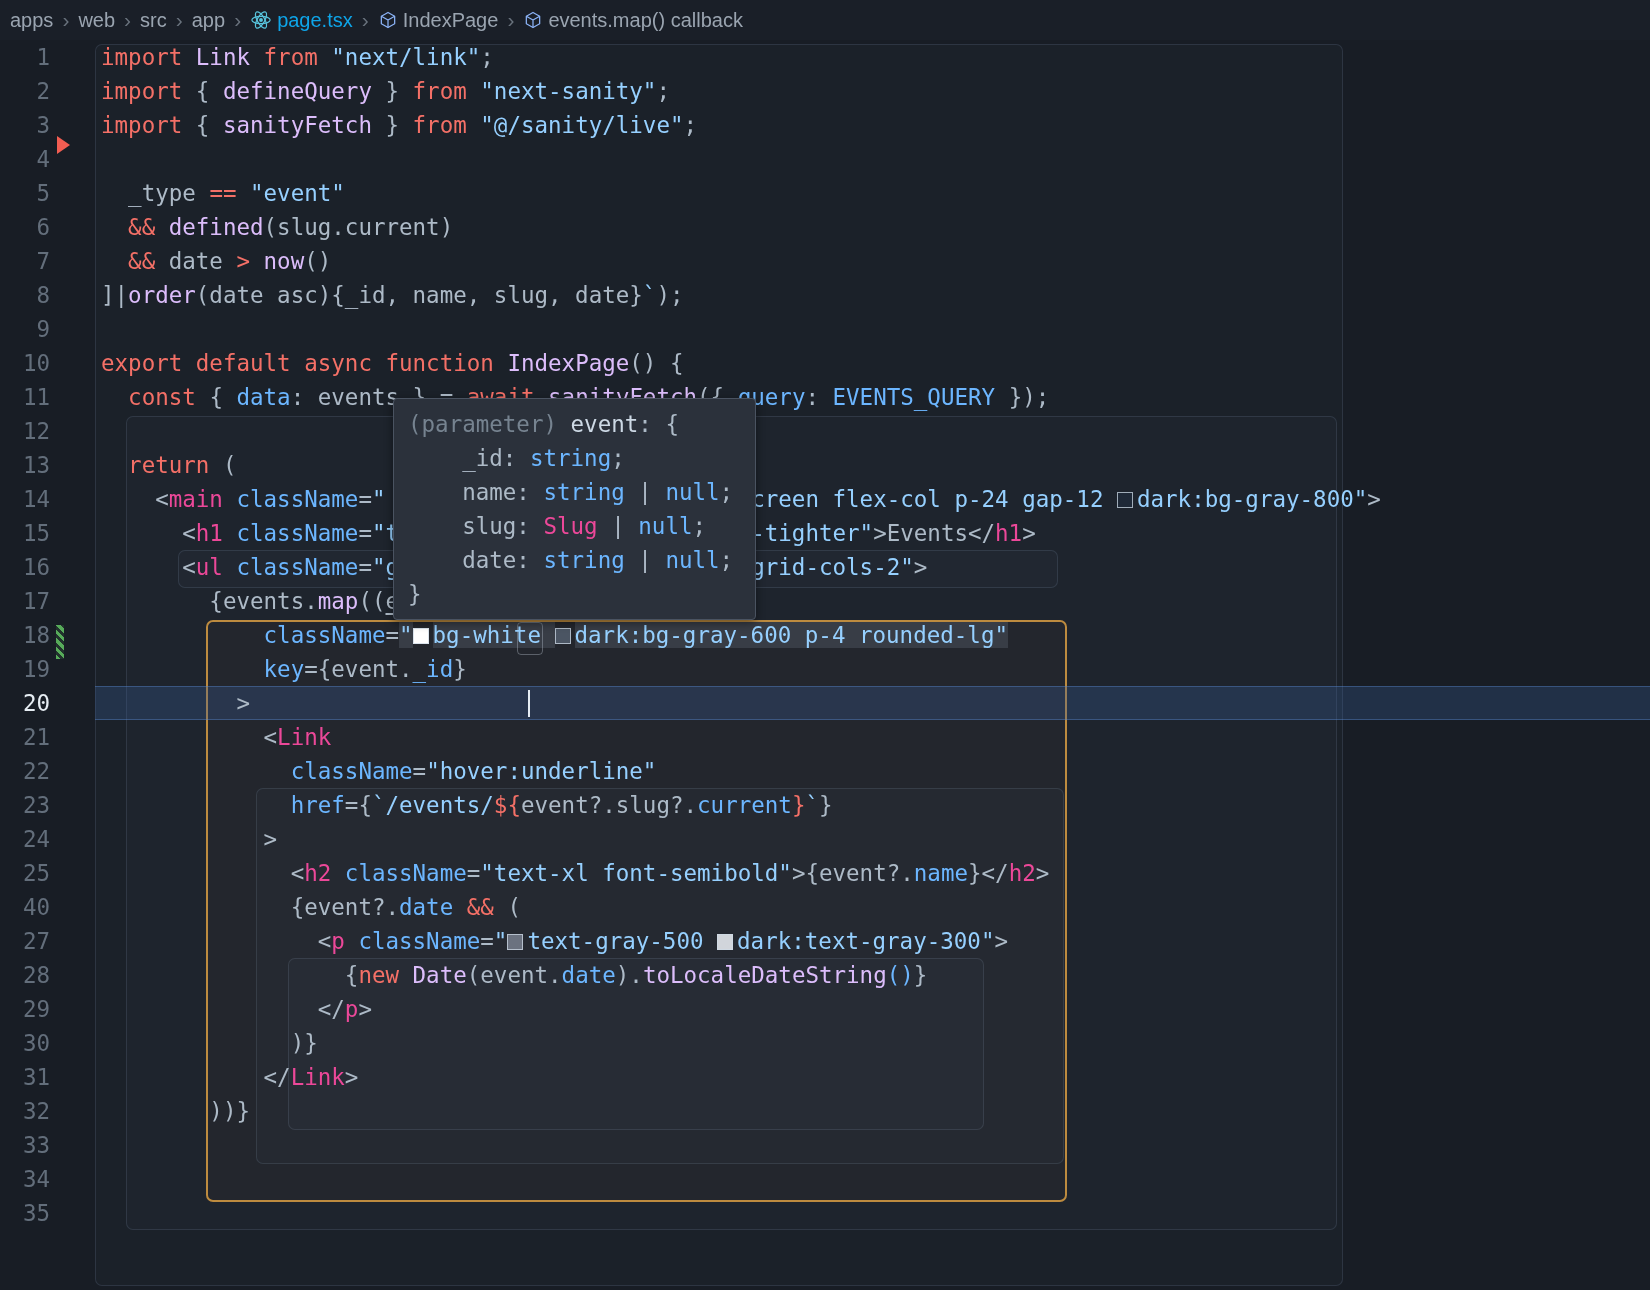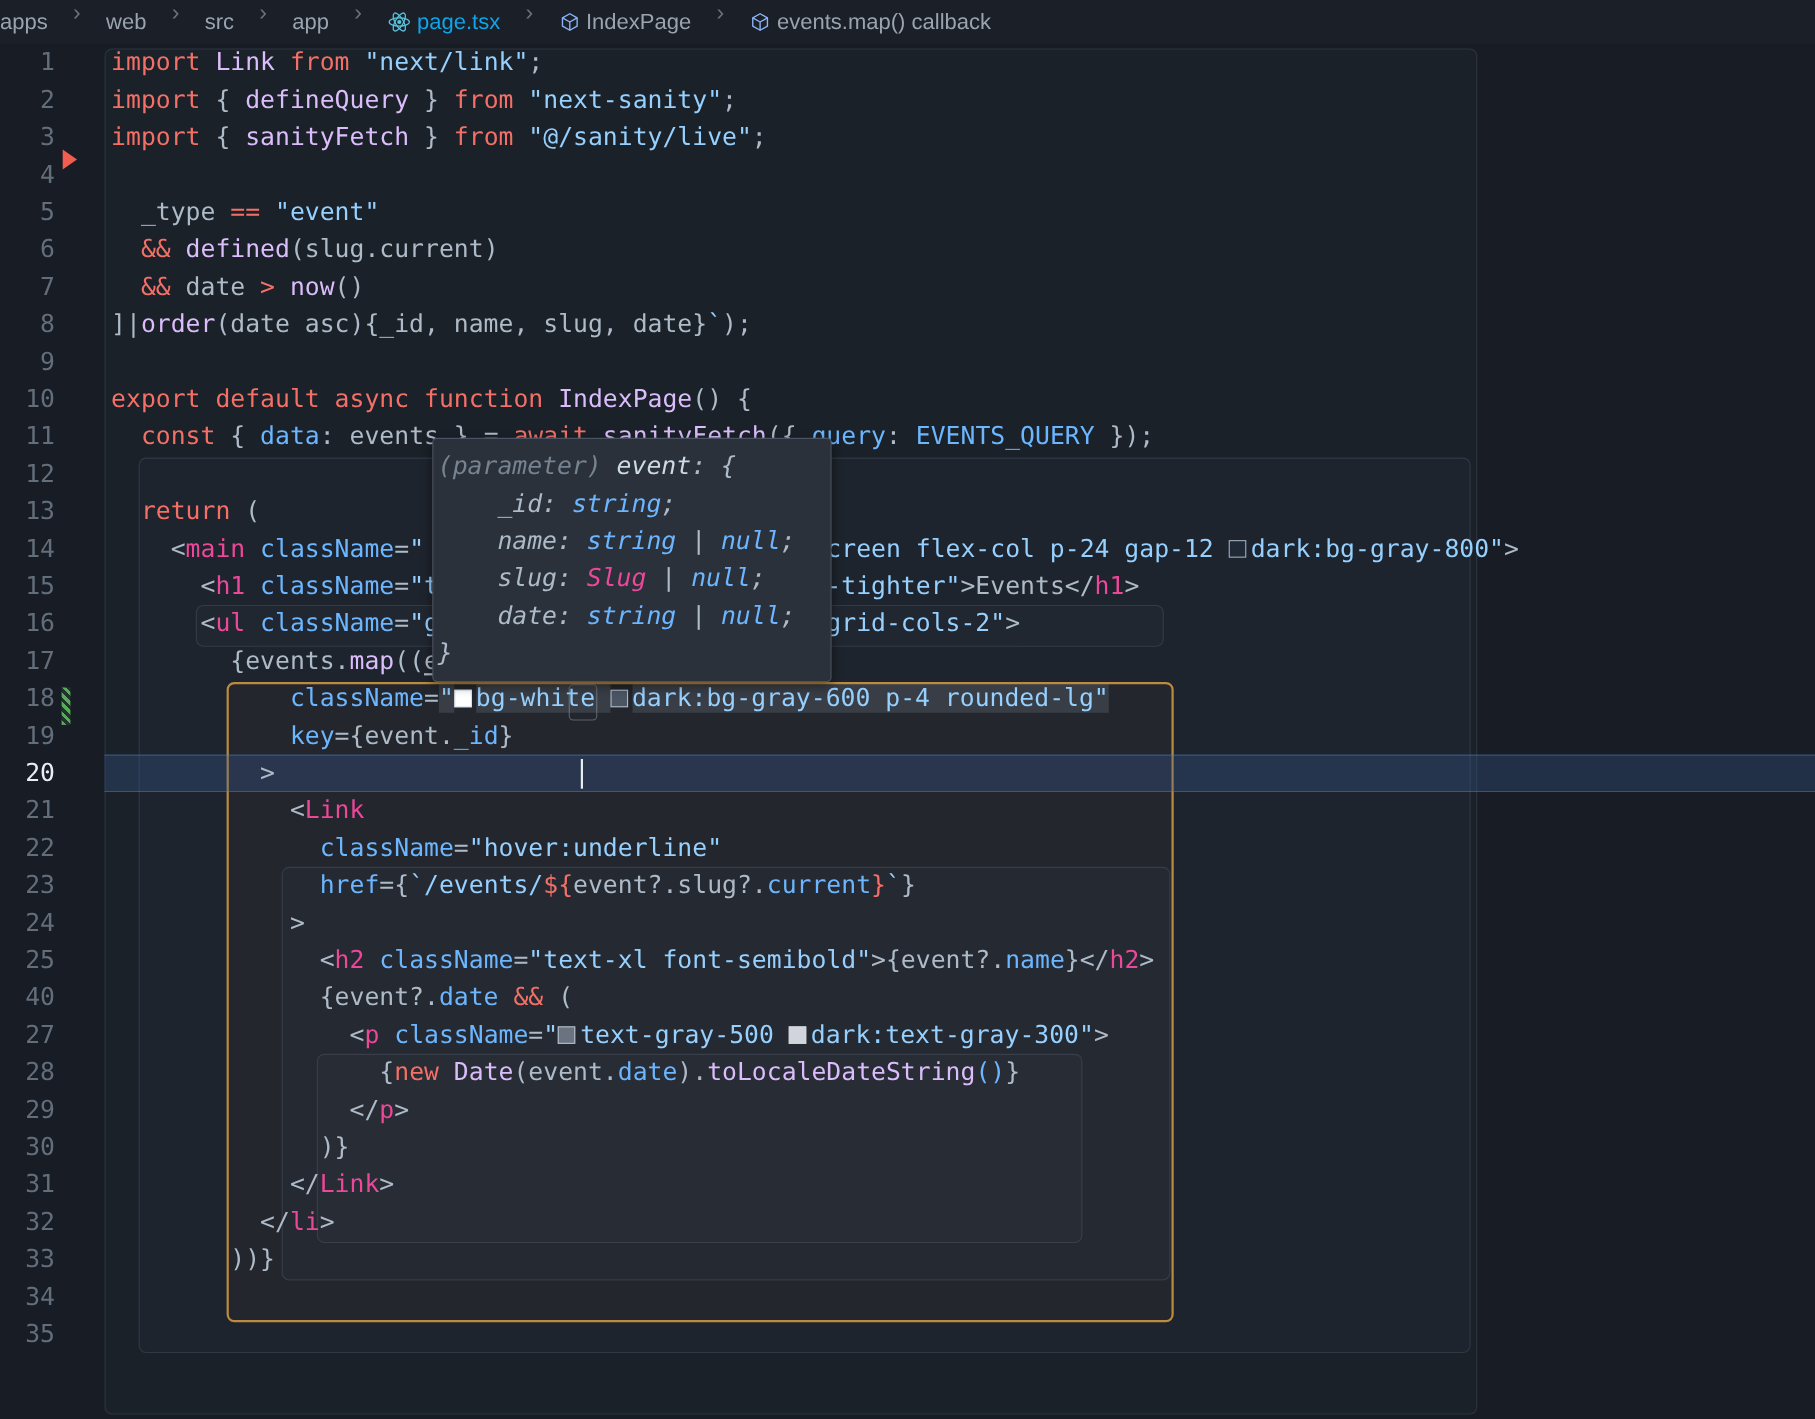--- a/index.html
+++ b/index.html
@@ -1,20 +1,20 @@
 <!DOCTYPE html>
 <html><head>
 <meta charset="utf-8">
 <style>
   html,body{margin:0;padding:0;background:#12161c;}
   .stage{position:relative;width:1650px;height:1290px;background:#181d25;overflow:hidden;
          font-family:"DejaVu Sans Mono","Liberation Mono",monospace;}
   
   .breadcrumb{position:absolute;left:0;top:0;width:100%;height:40px;background:#1a1f28;
-              display:flex;gap:20px;box-sizing:border-box;
+              display:flex;align-items:center;gap:6px;padding-left:10px;box-sizing:border-box;
               font-family:"Liberation Sans",sans-serif;font-size:20px;color:#9aa4b0;white-space:nowrap;}
   .bc-item{display:inline-flex;align-items:center;gap:5px;cursor:pointer;}
   .bc-item.file{color:#0ea5e9;}
   .bc-sep{color:#69727d;font-size:21px;padding:0 3px;}
   .bc-icon{display:inline-flex;align-items:center;}
   
   .editor{position:absolute;left:0;top:40px;width:1650px;height:1250px;}
   .gutter{position:absolute;left:0;top:0;width:50px;}
   .ln{height:34px;line-height:34px;text-align:right;color:#636e7b;font-size:22.5px;cursor:pointer;}
   .ln.active{color:#e6edf3;}
@@ -44,22 +44,22 @@
                 background:rgba(56,93,152,.30);border-top:1px solid rgba(96,150,225,.35);
                 border-bottom:1px solid rgba(96,150,225,.35);box-sizing:border-box;}
   .caret{position:absolute;left:528px;top:650px;width:2px;height:27px;background:#e6edf3;z-index:4;}
   
   .marker-red{position:absolute;left:57px;top:96px;width:0;height:0;z-index:2;
               border-left:13px solid #f25d52;border-top:9px solid transparent;border-bottom:9px solid transparent;}
   .gutter-modified{position:absolute;left:56px;top:585px;width:8px;height:34px;z-index:2;
       background:repeating-linear-gradient(45deg,#57ab5a 0 3px,rgba(87,171,90,.15) 3px 6px);}
   
   .tooltip{position:absolute;left:393px;top:358px;width:363px;box-sizing:border-box;z-index:10;
-           background:#2b313b;border:1px solid #4a5361;border-radius:4px;padding:8px 4px;
-           box-shadow:0 3px 10px rgba(0,0,0,.45);font-style:italic;}
+           background:#2b313b;border:1px solid #4a5361;border-radius:4px;padding:8px 14px;
+           box-shadow:0 3px 10px rgba(0,0,0,.45);}
   .tooltip .code-line{cursor:default;}
 </style>
 </head>
 <body>
 
 <div class="stage">
 
   <div class="breadcrumb">
       <span class="bc-item">
         <span>apps</span>
@@ -188,21 +188,20 @@
         <div class="code-line"><span class="tok-d">              </span><span class="tok-c">className</span><span class="tok-d">=</span><span class="tok-s">"hover:underline"</span></div>
         <div class="code-line"><span class="tok-d">              </span><span class="tok-c">href</span><span class="tok-d">={</span><span class="tok-s">`/events/</span><span class="tok-k">${</span><span class="tok-d">event?.slug?.</span><span class="tok-c">current</span><span class="tok-k">}</span><span class="tok-s">`</span><span class="tok-d">}</span></div>
         <div class="code-line"><span class="tok-d">            &gt;</span></div>
         <div class="code-line"><span class="tok-d">              &lt;</span><span class="tok-g">h2</span><span class="tok-d"> </span><span class="tok-c">className</span><span class="tok-d">=</span><span class="tok-s">"text-xl font-semibold"</span><span class="tok-d">&gt;{event?.</span><span class="tok-c">name</span><span class="tok-d">}&lt;/</span><span class="tok-g">h2</span><span class="tok-d">&gt;</span></div>
         <div class="code-line"><span class="tok-d">              {event?.</span><span class="tok-c">date</span><span class="tok-d"> </span><span class="tok-k">&amp;&amp;</span><span class="tok-d"> (</span></div>
         <div class="code-line"><span class="tok-d">                &lt;</span><span class="tok-g">p</span><span class="tok-d"> </span><span class="tok-c">className</span><span class="tok-d">=</span><span class="tok-s">"</span><span class="swatch" style="background: rgb(107, 114, 128);"></span><span class="tok-s">text-gray-500 </span><span class="swatch" style="background: rgb(209, 213, 219);"></span><span class="tok-s">dark:text-gray-300"</span><span class="tok-d">&gt;</span></div>
         <div class="code-line"><span class="tok-d">                  {</span><span class="tok-k">new </span><span class="tok-f">Date</span><span class="tok-d">(event.</span><span class="tok-c">date</span><span class="tok-d">).</span><span class="tok-f">toLocaleDateString</span><span class="tok-c">()</span><span class="tok-d">}</span></div>
         <div class="code-line"><span class="tok-d">                &lt;/</span><span class="tok-g">p</span><span class="tok-d">&gt;</span></div>
         <div class="code-line"><span class="tok-d">              )}</span></div>
         <div class="code-line"><span class="tok-d">            &lt;/</span><span class="tok-g">Link</span><span class="tok-d">&gt;</span></div>
-        <div class="code-line"><span class="tok-d">          &lt;/</span><span class="tok-g">li</span><span class="tok-d">&gt;</span></div>
         <div class="code-line"><span class="tok-d">        ))}</span></div>
       </div>
 
     <div class="caret"></div>
 
     <div class="tooltip">
       <div id="tooltip-body">
           <div class="code-line"><span class="tok-dim">(</span><span class="tok-dim">parameter</span><span class="tok-dim">) </span><span class="tok-w">event</span><span class="tok-d">: {</span></div>
           <div class="code-line"><span class="tok-d">    _id: </span><span class="tok-c">string</span><span class="tok-d">;</span></div>
           <div class="code-line"><span class="tok-d">    name: </span><span class="tok-c">string</span><span class="tok-d"> | </span><span class="tok-c">null</span><span class="tok-d">;</span></div>

